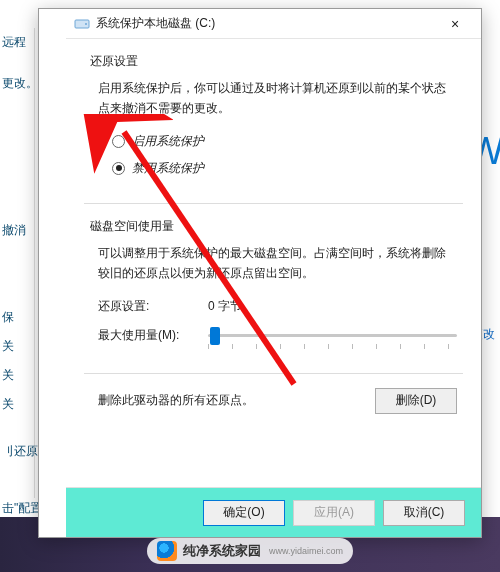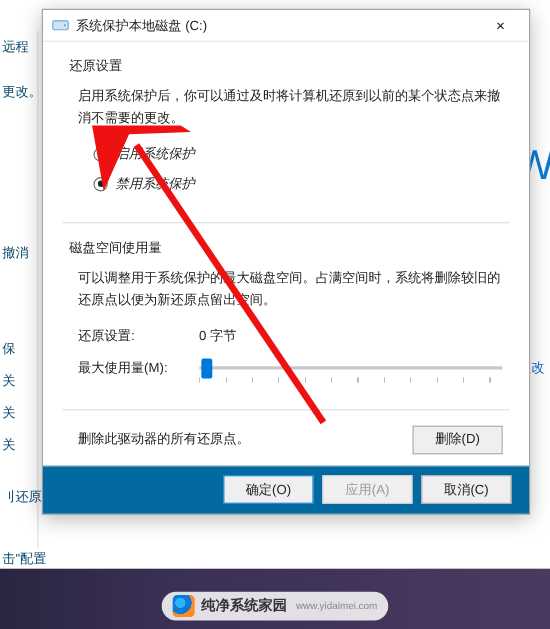--- a/index.html
+++ b/index.html
@@ -45,24 +45,24 @@
     padding:3px 10px; border-radius:14px;
     font-size:13px; font-weight:600; color:#333;
   }
   .watermark .wm-icon {
     width:20px; height:20px; border-radius:4px;
     background: radial-gradient(circle at 35% 35%, #2bb4ff 25%, #0a7bd6 26% 55%, #ff8a1f 56% 100%);
   }
   .watermark .wm-sub { font-size:9px; color:#888; font-weight:400; margin-left:2px;}
   
   .dialog {
-    position:absolute; left:38px; top:8px; width:444px; height:460px;
+    position:absolute; left:38px; top:8px; width:444px; height:530px;
     background:#fff; border:1px solid #9a9a9a;
     box-shadow:0 4px 18px rgba(0,0,0,0.28);
-    display:flex; flex-direction:column;
+    display:flex; flex-direction:column;padding-left:27px;
   }
   .titlebar {
     height:30px; display:flex; align-items:center; padding:0 6px 0 8px;
     border-bottom:1px solid #e5e5e5;
   }
   .titlebar .sysicon { width:16px; height:16px; margin-right:6px; }
   .titlebar .title { flex:1; font-size:12px; color:#222; }
   .titlebar .closebtn {
     width:40px; height:28px; display:flex; align-items:center; justify-content:center;
     color:#222; font-size:14px;
@@ -106,21 +106,21 @@
   .btn {
     min-width:82px; height:26px; padding:0 12px;
     background:#efefef; border:1px solid #aaa; font-size:12px;
     display:inline-flex; align-items:center; justify-content:center;
     color:#222;
   }
   .btn.primary { border:1.5px solid #0078d7; }
   .btn[disabled] { color:#9a9a9a; border-color:#cfcfcf; }
   .footer {
     height:50px; border-top:1px solid #e0e0e0;
-    background:#0369a1;
+    background:#5eead4;
     display:flex; align-items:center; justify-content:flex-end;
     gap:8px; padding:0 16px;
   }
   
   .arrow {
     position:absolute; left:54px; top:114px; width:260px; height:280px;
     pointer-events:none; z-index:50;
   }
 </style>
 </head>

